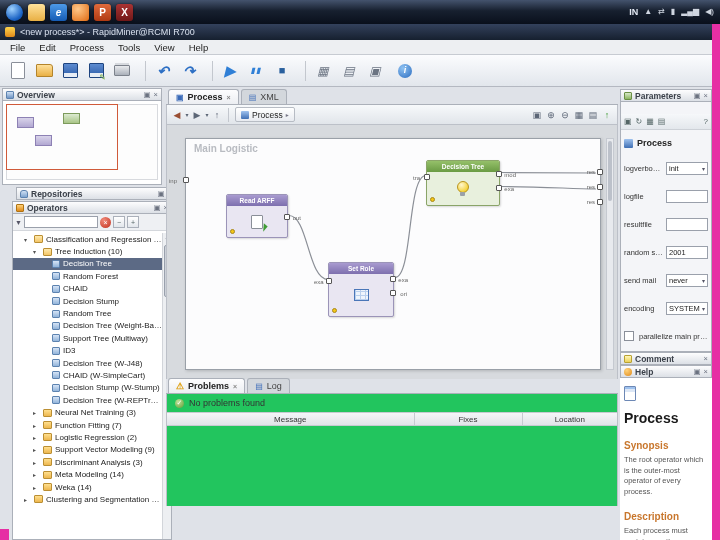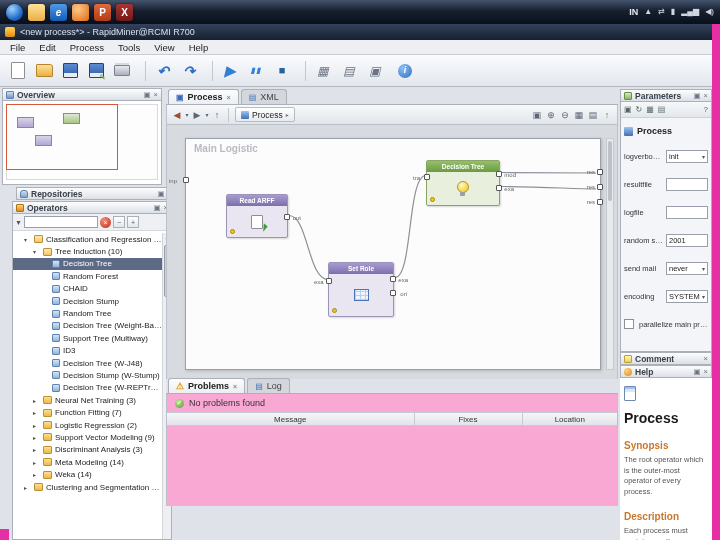--- a/index.html
+++ b/index.html
@@ -127,21 +127,21 @@
   .ic-bulb::after{content:"";position:absolute;left:3px;bottom:0;width:5px;height:4px;background:#9aa0a8;border-radius:1px}
   .resports{position:absolute;right:-3px;top:30px;display:flex;flex-direction:column;gap:9px}
   .resport{display:flex;align-items:center;gap:2px}
   .resport em{font-size:6px;color:#666;font-style:normal}
   .psq{width:6px;height:6px;background:#fff;border:1px solid #555;border-radius:1px}
   .cvscroll{position:absolute;right:3px;top:13px;width:8px;height:232px;background:#e8eaee;border:1px solid #c5c9d0}
   .cvthumb{position:absolute;left:1px;top:2px;width:4px;height:60px;background:#bcc1ca;border-radius:2px}
   
   .ptabs{position:absolute;left:166px;top:379px;width:452px;height:15px;display:flex;align-items:flex-end;gap:2px;
     border-bottom:1px solid #abb0b9;padding-left:2px;background:#dfe2e8}
-  .pbody{position:absolute;left:166px;top:394px;width:452px;height:112px;background:#f9a8d4;border-left:1px solid #bcc0c8;border-right:1px solid #bcc0c8}
+  .pbody{position:absolute;left:166px;top:394px;width:452px;height:112px;background:#22c55e;border-left:1px solid #bcc0c8;border-right:1px solid #bcc0c8}
   .noprob{display:flex;align-items:center;gap:5px;padding:4px 8px;font-size:9px;color:#333}
   .okic{width:9px;height:9px;border-radius:50%;background:radial-gradient(circle at 35% 30%,#bfe39a,#5d9c34);
     color:#fff;font-size:7px;display:flex;align-items:center;justify-content:center}
   .probhead{display:flex;height:14px;background:linear-gradient(#f4f6f8,#e1e4e9);border-top:1px solid #c6cad1;border-bottom:1px solid #c6cad1}
   .probhead .col{display:flex;align-items:center;justify-content:center;font-size:8px;color:#333;border-right:1px solid #c6cad1}
   .col.c1{width:55%}.col.c2{width:24%}.col.c3{width:21%;border-right:none}
   .warnic{color:#e0a010;font-size:9px;line-height:1}
   
   .params{position:absolute;left:620px;top:89px;width:92px;height:263px;background:#f4f5f8;border:1px solid #abb0b9}
   .ptool{height:16px;display:flex;align-items:center;gap:4px;padding:0 3px;background:linear-gradient(#f6f8fa,#e3e7ec);
@@ -377,20 +377,25 @@
           <span class="ticon"></span>
           <span class="tlabel">ID3</span>
         </div>
 
         <div class="trow k-op" style="--ind: 3;">
           <span class="twisty"></span>
           <span class="ticon"></span>
           <span class="tlabel">Decision Tree (W-J48)</span>
         </div>
 
+        <div class="trow k-op" style="--ind: 3;">
+          <span class="twisty"></span>
+          <span class="ticon"></span>
+          <span class="tlabel">CHAID (W-SimpleCart)</span>
+        </div>
 
         <div class="trow k-op" style="--ind: 3;">
           <span class="twisty"></span>
           <span class="ticon"></span>
           <span class="tlabel">Decision Stump (W-Stump)</span>
         </div>
 
         <div class="trow k-op" style="--ind: 3;">
           <span class="twisty"></span>
           <span class="ticon"></span>
@@ -580,21 +585,21 @@
       <span>No problems found</span>
     </div>
     <div class="probhead">
       <span class="col c1">Message</span>
       <span class="col c2">Fixes</span>
       <span class="col c3">Location</span>
     </div>
   </div>
 
   <div class="params">
-    <div class="phead" style="margin:-1px -1px 0">
+    <div class="phead" style="margin:-1px -1px 12px">
       <span class="phicon ic-par"></span>
       <span>Parameters</span>
       <span class="phbtns">
           <span>▣</span>
           <span>×</span>
         </span>
     </div>
     <div class="ptool">
       <span class="pti">▣</span>
       <span class="pti">↻</span>
@@ -610,29 +615,29 @@
 
         <div class="prow k-select">
           <span class="plabel">logverbosity</span>
           <span class="pfield">
             <span class="pvalue">init</span>
             <span class="pdrop">▾</span>
           </span>
         </div>
 
         <div class="prow k-text">
-          <span class="plabel">resultfile</span>
+          <span class="plabel">logfile</span>
           <span class="pfield">
             <span class="pvalue"></span>
 
           </span>
         </div>
 
         <div class="prow k-text">
-          <span class="plabel">logfile</span>
+          <span class="plabel">resultfile</span>
           <span class="pfield">
             <span class="pvalue"></span>
 
           </span>
         </div>
 
         <div class="prow k-text">
           <span class="plabel">random seed</span>
           <span class="pfield">
             <span class="pvalue">2001</span>

